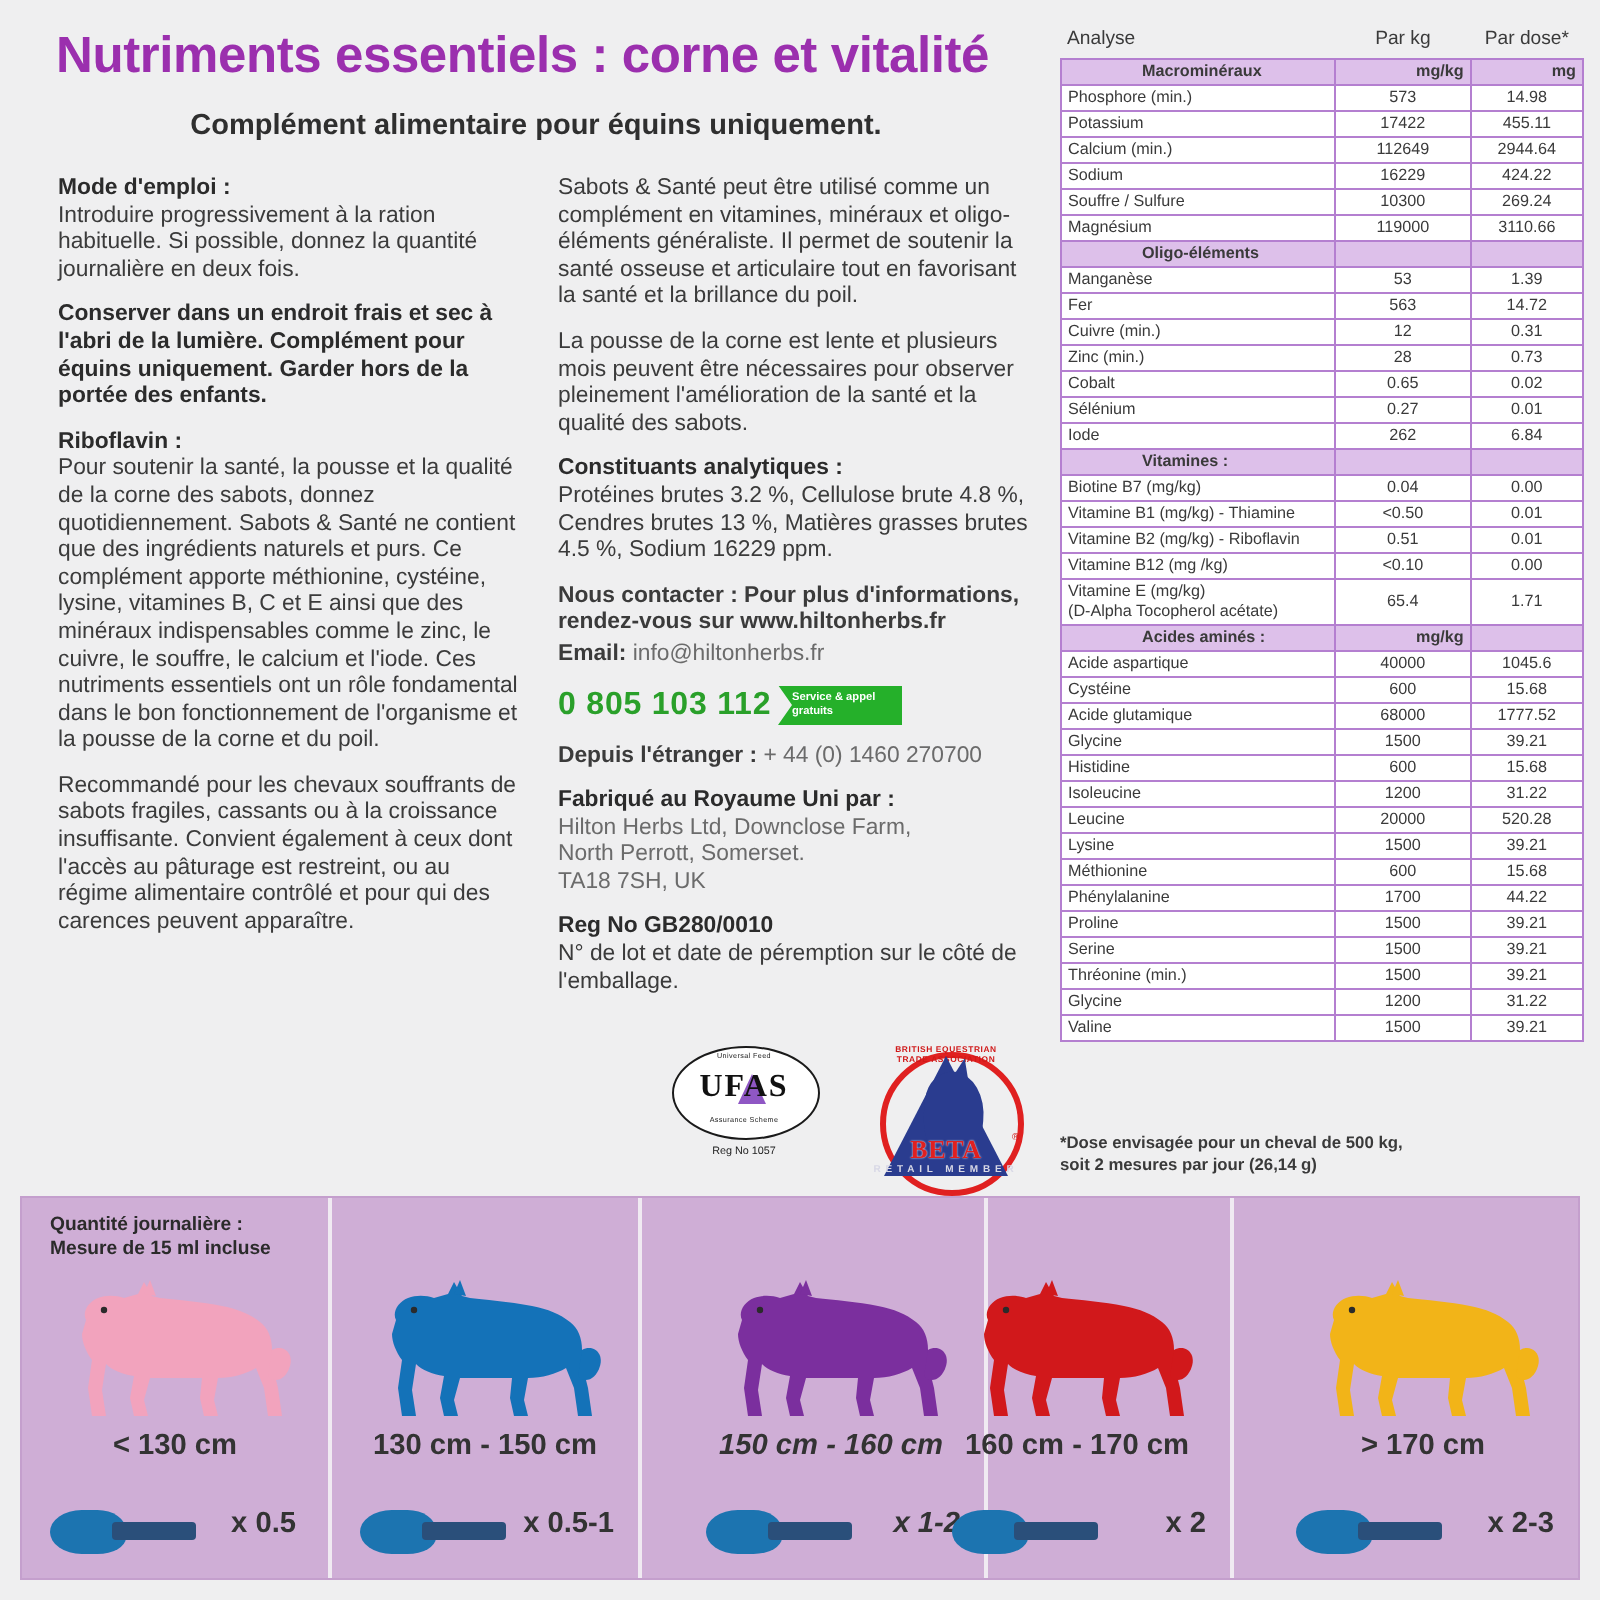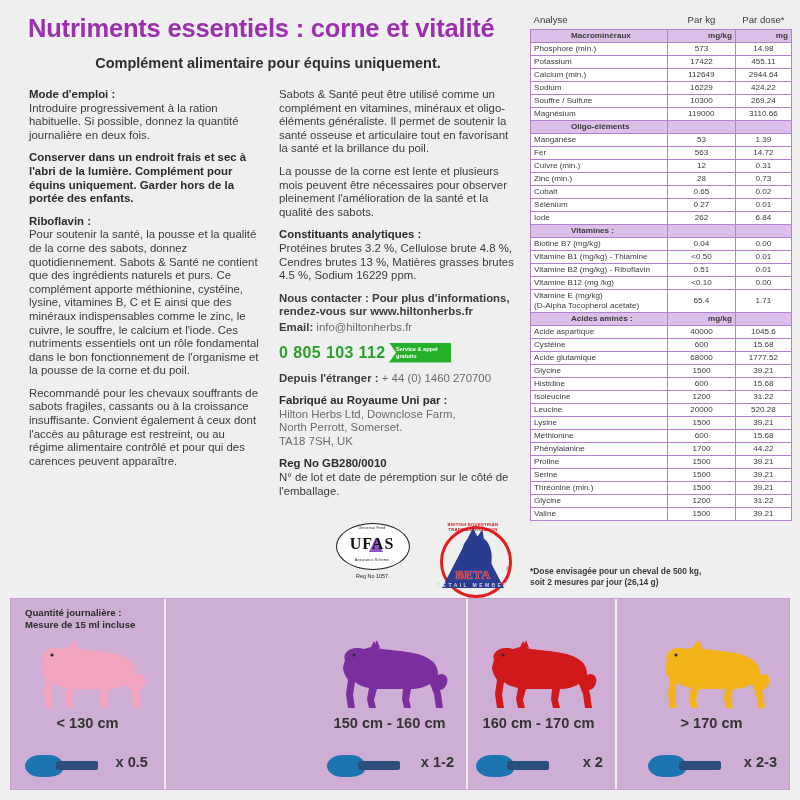--- a/index.html
+++ b/index.html
@@ -112,21 +112,21 @@
   
   .strip{
     position:absolute;left:10px;top:598px;width:780px;height:192px;
     background:#cfaed6;border:1px solid #c49fcd;box-sizing:border-box;
   }
   .cell{
     position:absolute;top:0;width:155px;height:190px;
     border-right:2px solid #f0eaf2;box-sizing:border-box;
   }
   .cell:last-child{border-right:none;}
-  .c0{left:0px;}.c1{left:155px;}.c2{left:302px;}.c3{left:451px;}.c4{left:623px;}
+  .c0{left:0px;}.c1{left:155px;}.c2{left:328px;font-style:italic;}.c3{left:451px;}.c4{left:623px;}
   .qty{
     position:absolute;left:14px;top:8px;width:140px;
     font-size:9.6px;font-weight:bold;color:#2b2b2b;line-height:12px;
   }
   .horse{position:absolute;left:50%;transform:translateX(-50%);top:36px;width:118px;height:78px;}
   .horse svg{display:block;width:118px;height:78px;}
   .range{
     position:absolute;left:0;top:116px;width:100%;text-align:center;
     font-size:14.6px;font-weight:bold;color:#333;white-space:nowrap;
   }
@@ -429,20 +429,40 @@
         </div>
       <div class="range">&lt; 130 cm</div>
       <div class="scooprow">
         <div class="scoop">
             <div class="bowl"></div>
             <div class="handle"></div>
           </div>
         <div class="mult">x 0.5</div>
       </div>
     </div>
+    <div class="cell c1">
+      <div class="horse" id="h1">
+          <svg viewBox="0 0 118 78" xmlns="http://www.w3.org/2000/svg" aria-hidden="true">
+            <g transform="translate(2,3)">
+              <path d="M12,22 C10,18 13,13 18,11 C22,9.5 27,9.6 31,11 L38,9 L41,3 L45,10 L49,11 C58,12 70,13 80,15 C88,16.6 94,19 99,23 C103,26 105,31 105,37 L105,44 L108,56 L110,70 L103,70 L101,56 L97,46 C92,49 85,51 78,51 L76,62 L78,70 L71,70 L69,61 L70,51 L44,51 L41,62 L43,70 L36,70 L34,61 L36,50 C30,49 25,47 22,44 L20,57 L22,70 L15,70 L13,56 L15,42 C12,38 10,33 10,29 Z" fill="#1472b8"></path>
+              <path d="M105,37 C110,34 116,38 114,45 C112,52 106,54 103,50 Z" fill="#1472b8"></path>
+              <circle cx="21" cy="17" r="1.6" fill="#2b2b2b"></circle>
+              <path d="M41,9 L44,2 L47,10 Z" fill="#1472b8"></path>
+            </g>
+          </svg>
+        </div>
+      <div class="range">130 cm - 150 cm</div>
+      <div class="scooprow">
+        <div class="scoop">
+            <div class="bowl"></div>
+            <div class="handle"></div>
+          </div>
+        <div class="mult">x 0.5-1</div>
+      </div>
+    </div>
     <div class="cell c2">
       <div class="horse" id="h2">
           <svg viewBox="0 0 118 78" xmlns="http://www.w3.org/2000/svg" aria-hidden="true">
             <g transform="translate(2,3)">
               <path d="M12,22 C10,18 13,13 18,11 C22,9.5 27,9.6 31,11 L38,9 L41,3 L45,10 L49,11 C58,12 70,13 80,15 C88,16.6 94,19 99,23 C103,26 105,31 105,37 L105,44 L108,56 L110,70 L103,70 L101,56 L97,46 C92,49 85,51 78,51 L76,62 L78,70 L71,70 L69,61 L70,51 L44,51 L41,62 L43,70 L36,70 L34,61 L36,50 C30,49 25,47 22,44 L20,57 L22,70 L15,70 L13,56 L15,42 C12,38 10,33 10,29 Z" fill="#7b2f9e"></path>
               <path d="M105,37 C110,34 116,38 114,45 C112,52 106,54 103,50 Z" fill="#7b2f9e"></path>
               <circle cx="21" cy="17" r="1.6" fill="#2b2b2b"></circle>
               <path d="M41,9 L44,2 L47,10 Z" fill="#7b2f9e"></path>
             </g>
           </svg>

